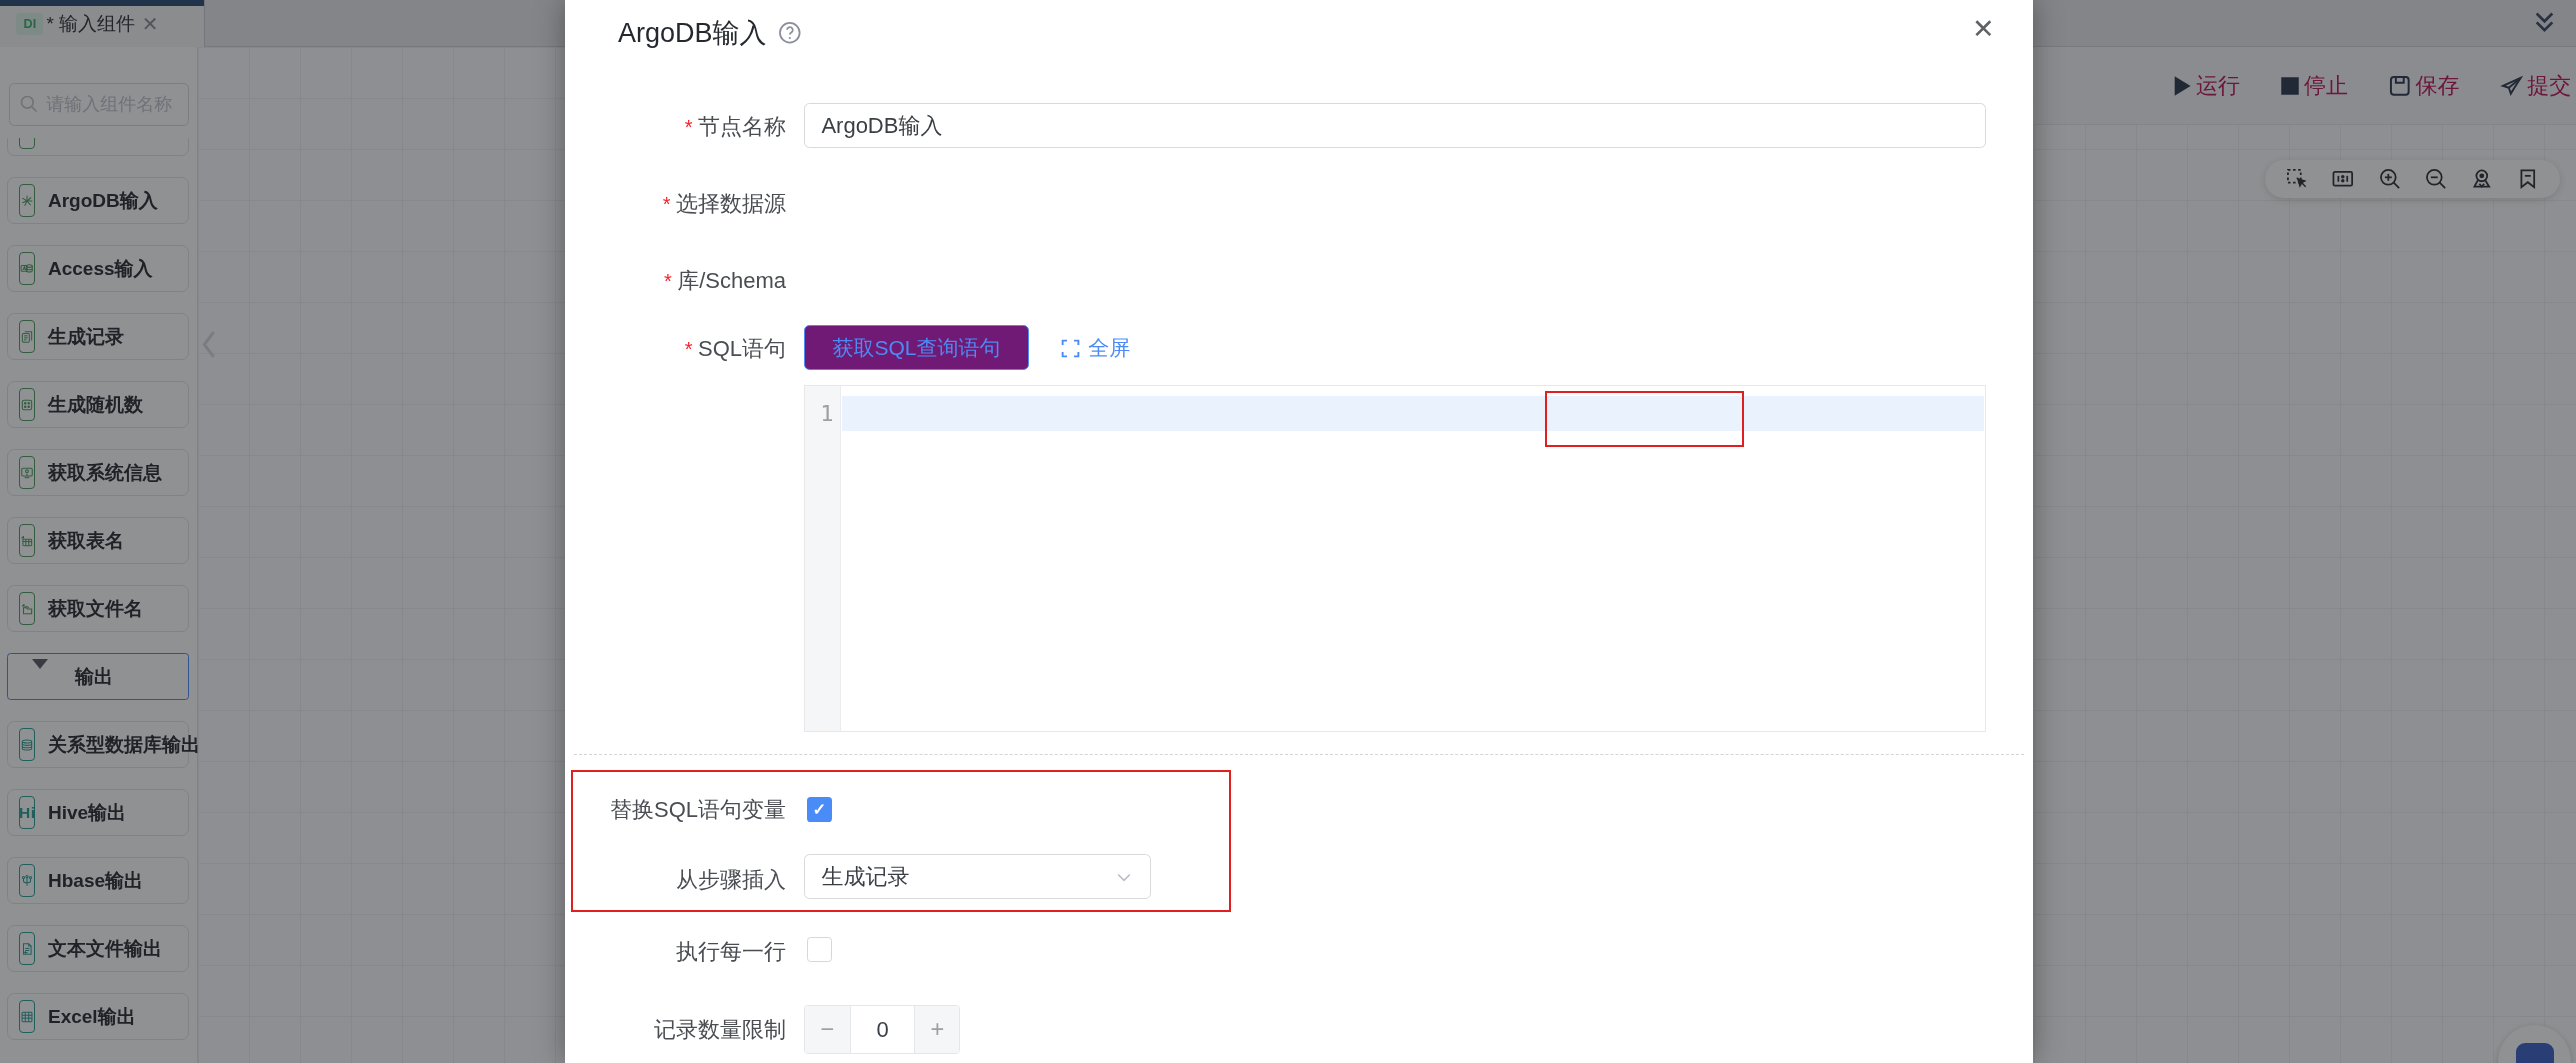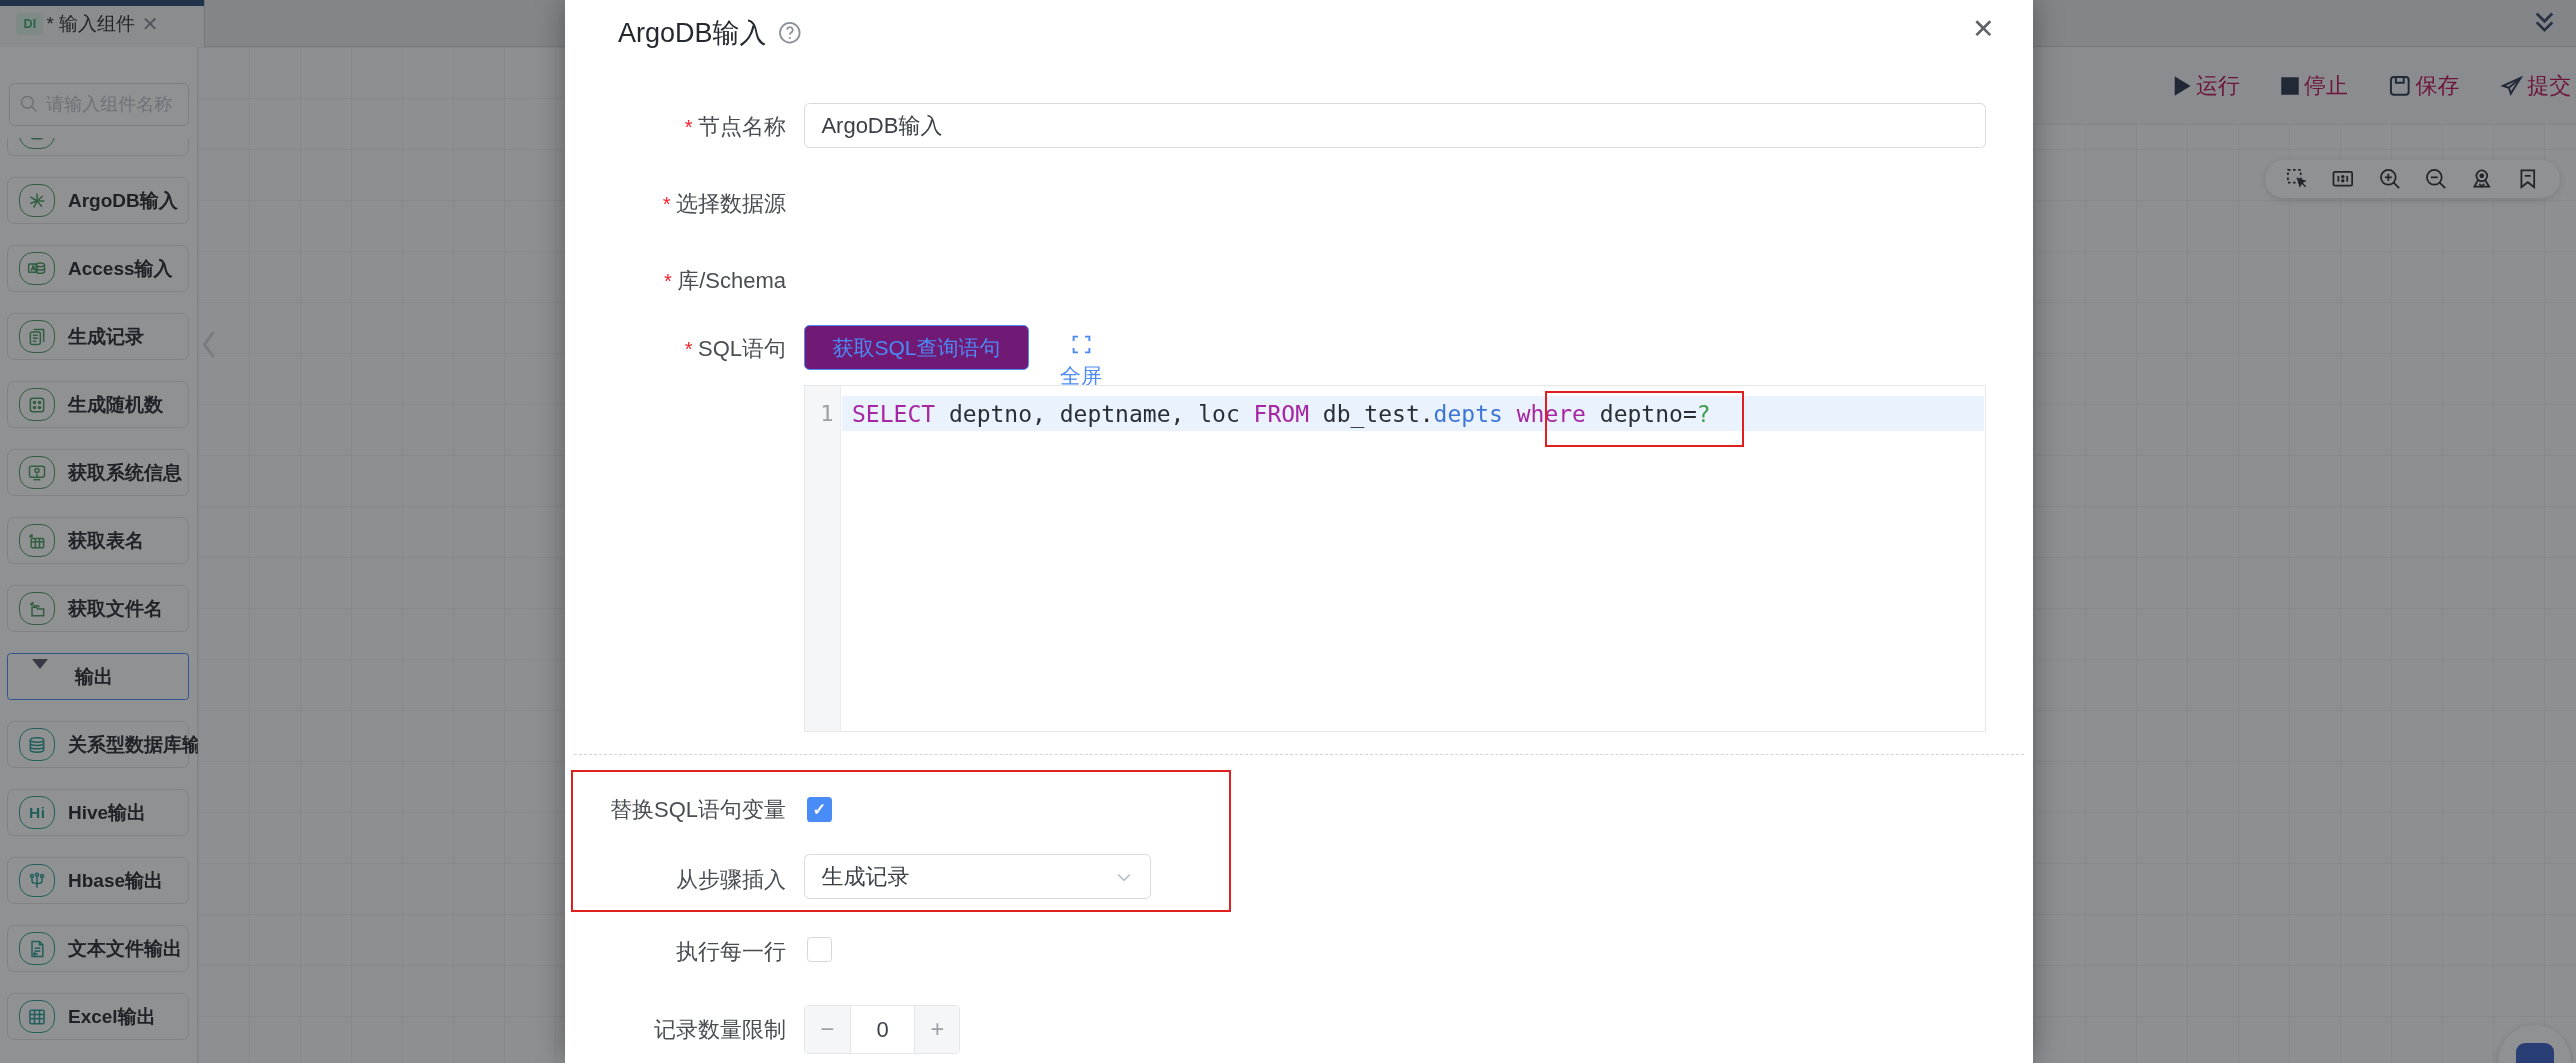--- a/index.html
+++ b/index.html
@@ -28,21 +28,21 @@
     display:flex; align-items:center; padding:10px 9px; gap:7.3px;margin-top:12px; }
   .searchbox svg { flex:none; color:#c3c7cc; }
   .search-input { border:none; outline:none; width:136px; font-size:18px; color:#333;
     font-family:"Liberation Sans", sans-serif; }
   .search-input::placeholder { color:#c0c4cc; }
   .sb-list { position:absolute; left:0; top:91px; width:198px; height:925px; overflow:hidden; }
   .sb-item { width:182px; height:47px; margin:0 0 21px 7.3px; background:#fff;
     border:0.9px solid #e0e2e5; border-radius:7.3px;
     display:flex; align-items:center; gap:12.7px; padding-left:11px; cursor:pointer; }
   .sb-item.partial-first { margin-top:-29px; }
-  .sb-icon { width:36px; height:33px; border-radius:14px; border:1.8px solid currentColor;
+  .sb-icon { width:16px; height:33px; border-radius:4px; border:1.8px solid currentColor;
     display:flex; align-items:center; justify-content:center; flex:none; }
   .sb-item.input .sb-icon { color:#4e9e63; }
   .sb-item.output .sb-icon { color:#2fa096; }
   .sb-label { font-size:19px; font-weight:bold; color:#2b2e33; white-space:nowrap; }
   .sb-item.section { border:1.8px solid #4c8bf5; border-radius:3.6px; padding-left:23.6px; gap:27px; }
   .sb-item.section .sb-label { font-weight:bold; }
   .caret-down { width:0; height:0; border-left:8.2px solid transparent; border-right:8.2px solid transparent;
     border-top:10px solid #5a5f66; }
   
   .canvas { position:absolute; left:198px; top:47px; right:0; bottom:0; background:#fbfcfd;
@@ -80,21 +80,21 @@
     border-radius:5.5px; background:#fff; display:flex; align-items:center; padding:0 16.4px;
     font-size:22px; color:#3a3f45; }
   .box input { border:none; outline:none; font-size:22px; color:#3a3f45; width:100%;
     font-family:"Liberation Sans", sans-serif; background:transparent; }
   .select .chev { margin-left:auto; color:#b9bec6; display:flex; }
   .sql-btn { position:absolute; left:239px; top:325px; width:225px; height:45px;
     border:0.9px solid #4c8bf5; border-radius:5.5px; color:#4c8bf5; background:#701a75;
     font-size:21px; display:flex; align-items:center; justify-content:center; cursor:pointer;
     font-family:"Liberation Sans", sans-serif; }
   .fullscreen-link { position:absolute; left:495px; top:334px; display:flex; align-items:center;
-    gap:7.3px; color:#4c8bf5; font-size:21px; cursor:pointer;flex-direction:column; }
+    gap:7.3px; color:#4c8bf5; font-size:21px; cursor:pointer; }
   
   .editor { position:absolute; left:239px; top:385px; width:1182px; height:347px;
     border:0.9px solid #e8e8e8; background:#fff; }
   .gutter { position:absolute; left:0; top:0; width:36px; height:100%; background:#f5f6f7;
     border-right:0.9px solid #ececec; }
   .line-no { position:absolute; top:14.5px; right:6.4px; font-family:"DejaVu Sans Mono", monospace;
     font-size:22px; color:#9aa0a6; }
   .active-line { position:absolute; left:37px; top:10px; right:0.9px; height:35px; background:#e9f2fd; }
   .code-line { position:absolute; left:47px; top:14.5px; font-family:"DejaVu Sans Mono", monospace;
     font-size:23px; white-space:pre; }
@@ -432,21 +432,20 @@
           <path d="M8 21 H3 v-5"></path>
       </svg>
       <span>全屏</span>
     </span>
 
     <div class="editor">
       <div class="gutter">
         <span class="line-no">1</span>
       </div>
       <div class="active-line"></div>
-      <div class="code-line" id="sql-line"><span class="tok-keyword">SELECT</span><span class="tok-plain"> deptno, deptname, loc </span><span class="tok-keyword">FROM</span><span class="tok-plain"> db_test.</span><span class="tok-entity">depts</span><span class="tok-plain"> </span><span class="tok-keyword">where</span><span class="tok-plain"> deptno=</span><span class="tok-string">?</span></div>
     </div>
 
     <div class="annotation-box ann-sql"></div>
     <div class="dashed-divider"></div>
 
     <div class="f-label" style="top:798px">
       <span>替换SQL语句变量</span>
     </div>
     <div class="checkbox checked" style="top:797px">
       <span>✓</span>

